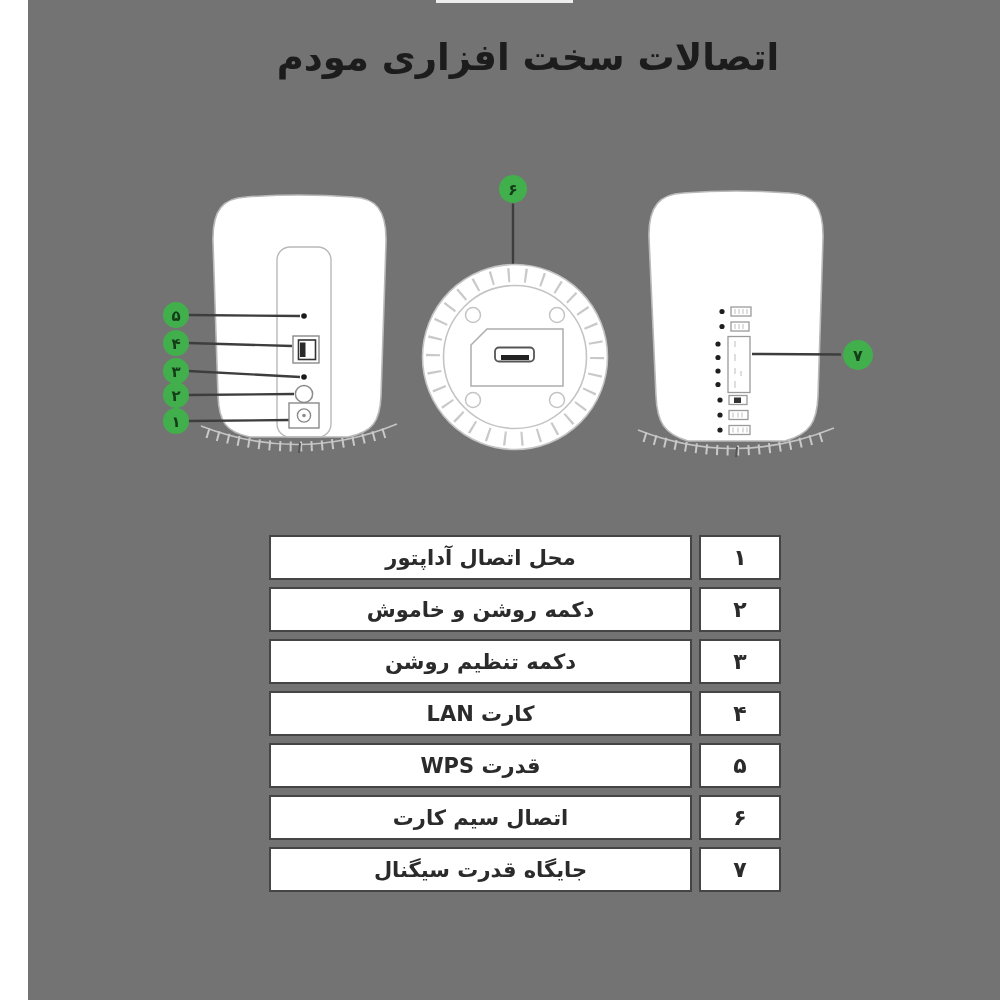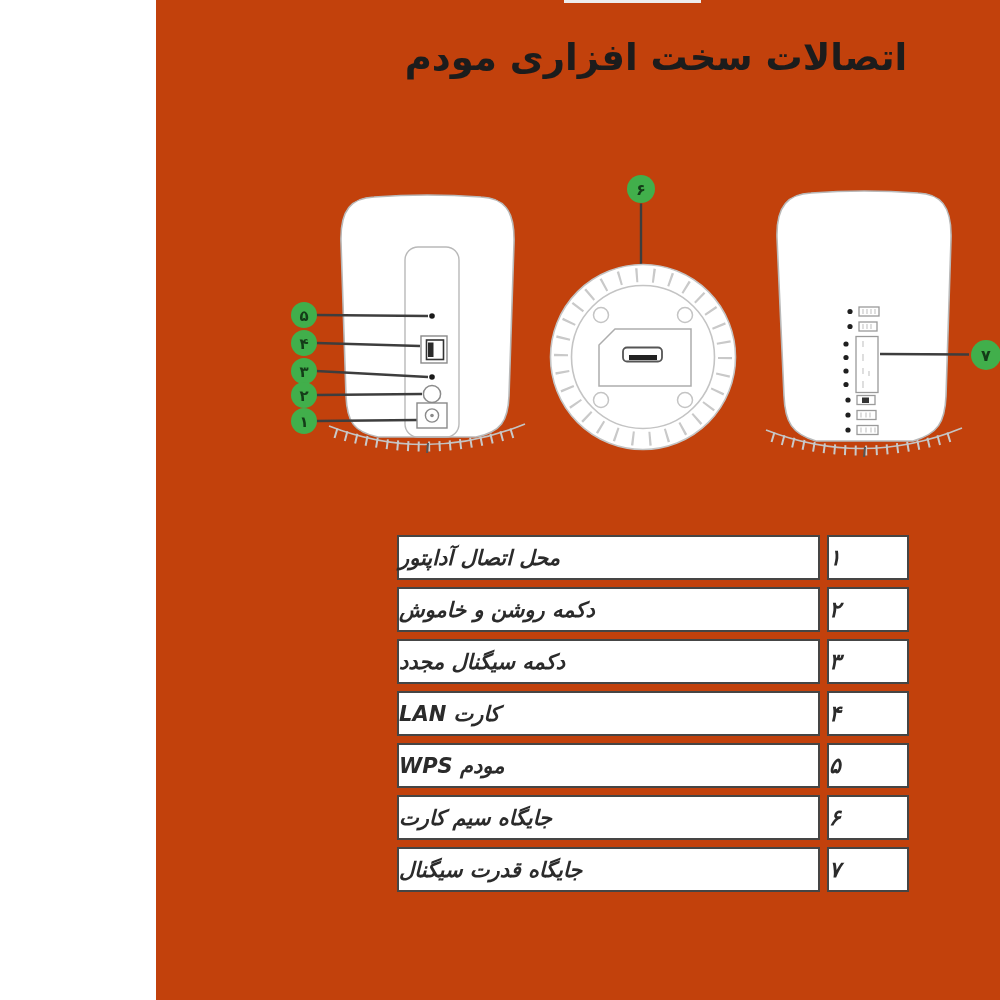--- a/index.html
+++ b/index.html
@@ -1,31 +1,31 @@
 <!DOCTYPE html>
 <html lang="fa" dir="rtl"><head>
 <meta charset="utf-8">
 <style>
   * { margin:0; padding:0; box-sizing:border-box; }
   html,body { width:1000px; height:1000px; background:#ffffff;
               font-family:"DejaVu Sans", sans-serif; }
-  .page { position:relative; width:844px; height:1000px; background:#c2410c; overflow:hidden; }
+  .page { position:relative; width:972px; height:1000px; background:#737373; overflow:hidden; }
 
   .top-bar { position:absolute; left:408px; top:0; width:137px; height:3px; background:#ededed; }
 
   .title { position:absolute; top:36px; left:0; width:1000px; text-align:center;
            direction:rtl; font-size:37px; font-weight:bold; color:#1c1c1c; letter-spacing:0; }
 
   svg.diagram { position:absolute; left:0; top:0; width:1000px; height:1000px; }
 
   table.parts { position:absolute; left:234px; top:528px; width:526px;
                 border-collapse:separate; border-spacing:7px 7px; direction:rtl;
                 table-layout:fixed; }
-  table.parts td { border:2px solid #454545; height:45px; text-align:left;
-                   vertical-align:middle; color:#2b2b2b; background:#fff;font-style:italic; }
+  table.parts td { border:2px solid #454545; height:45px; text-align:center;
+                   vertical-align:middle; color:#2b2b2b; background:#fff; }
   td.num  { width:82px; font-size:22px; font-weight:600; }
   td.desc { font-size:21px; font-weight:600; direction:rtl; }
 </style>
 </head>
 <body>
 
 <div class="page">
 
   <div class="top-bar"></div>
 
@@ -163,33 +163,33 @@
       <tr>
         <td class="num">۱</td>
         <td class="desc">محل اتصال آداپتور</td>
       </tr>
       <tr>
         <td class="num">۲</td>
         <td class="desc">دکمه روشن و خاموش</td>
       </tr>
       <tr>
         <td class="num">۳</td>
-        <td class="desc">دکمه سیگنال مجدد</td>
+        <td class="desc">دکمه تنظیم روشن</td>
       </tr>
       <tr>
         <td class="num">۴</td>
         <td class="desc">کارت LAN</td>
       </tr>
       <tr>
         <td class="num">۵</td>
-        <td class="desc">مودم WPS</td>
+        <td class="desc">قدرت WPS</td>
       </tr>
       <tr>
         <td class="num">۶</td>
-        <td class="desc">جایگاه سیم کارت</td>
+        <td class="desc">اتصال سیم کارت</td>
       </tr>
       <tr>
         <td class="num">۷</td>
         <td class="desc">جایگاه قدرت سیگنال</td>
       </tr>
     </tbody>
   </table>
 
 </div>
 

